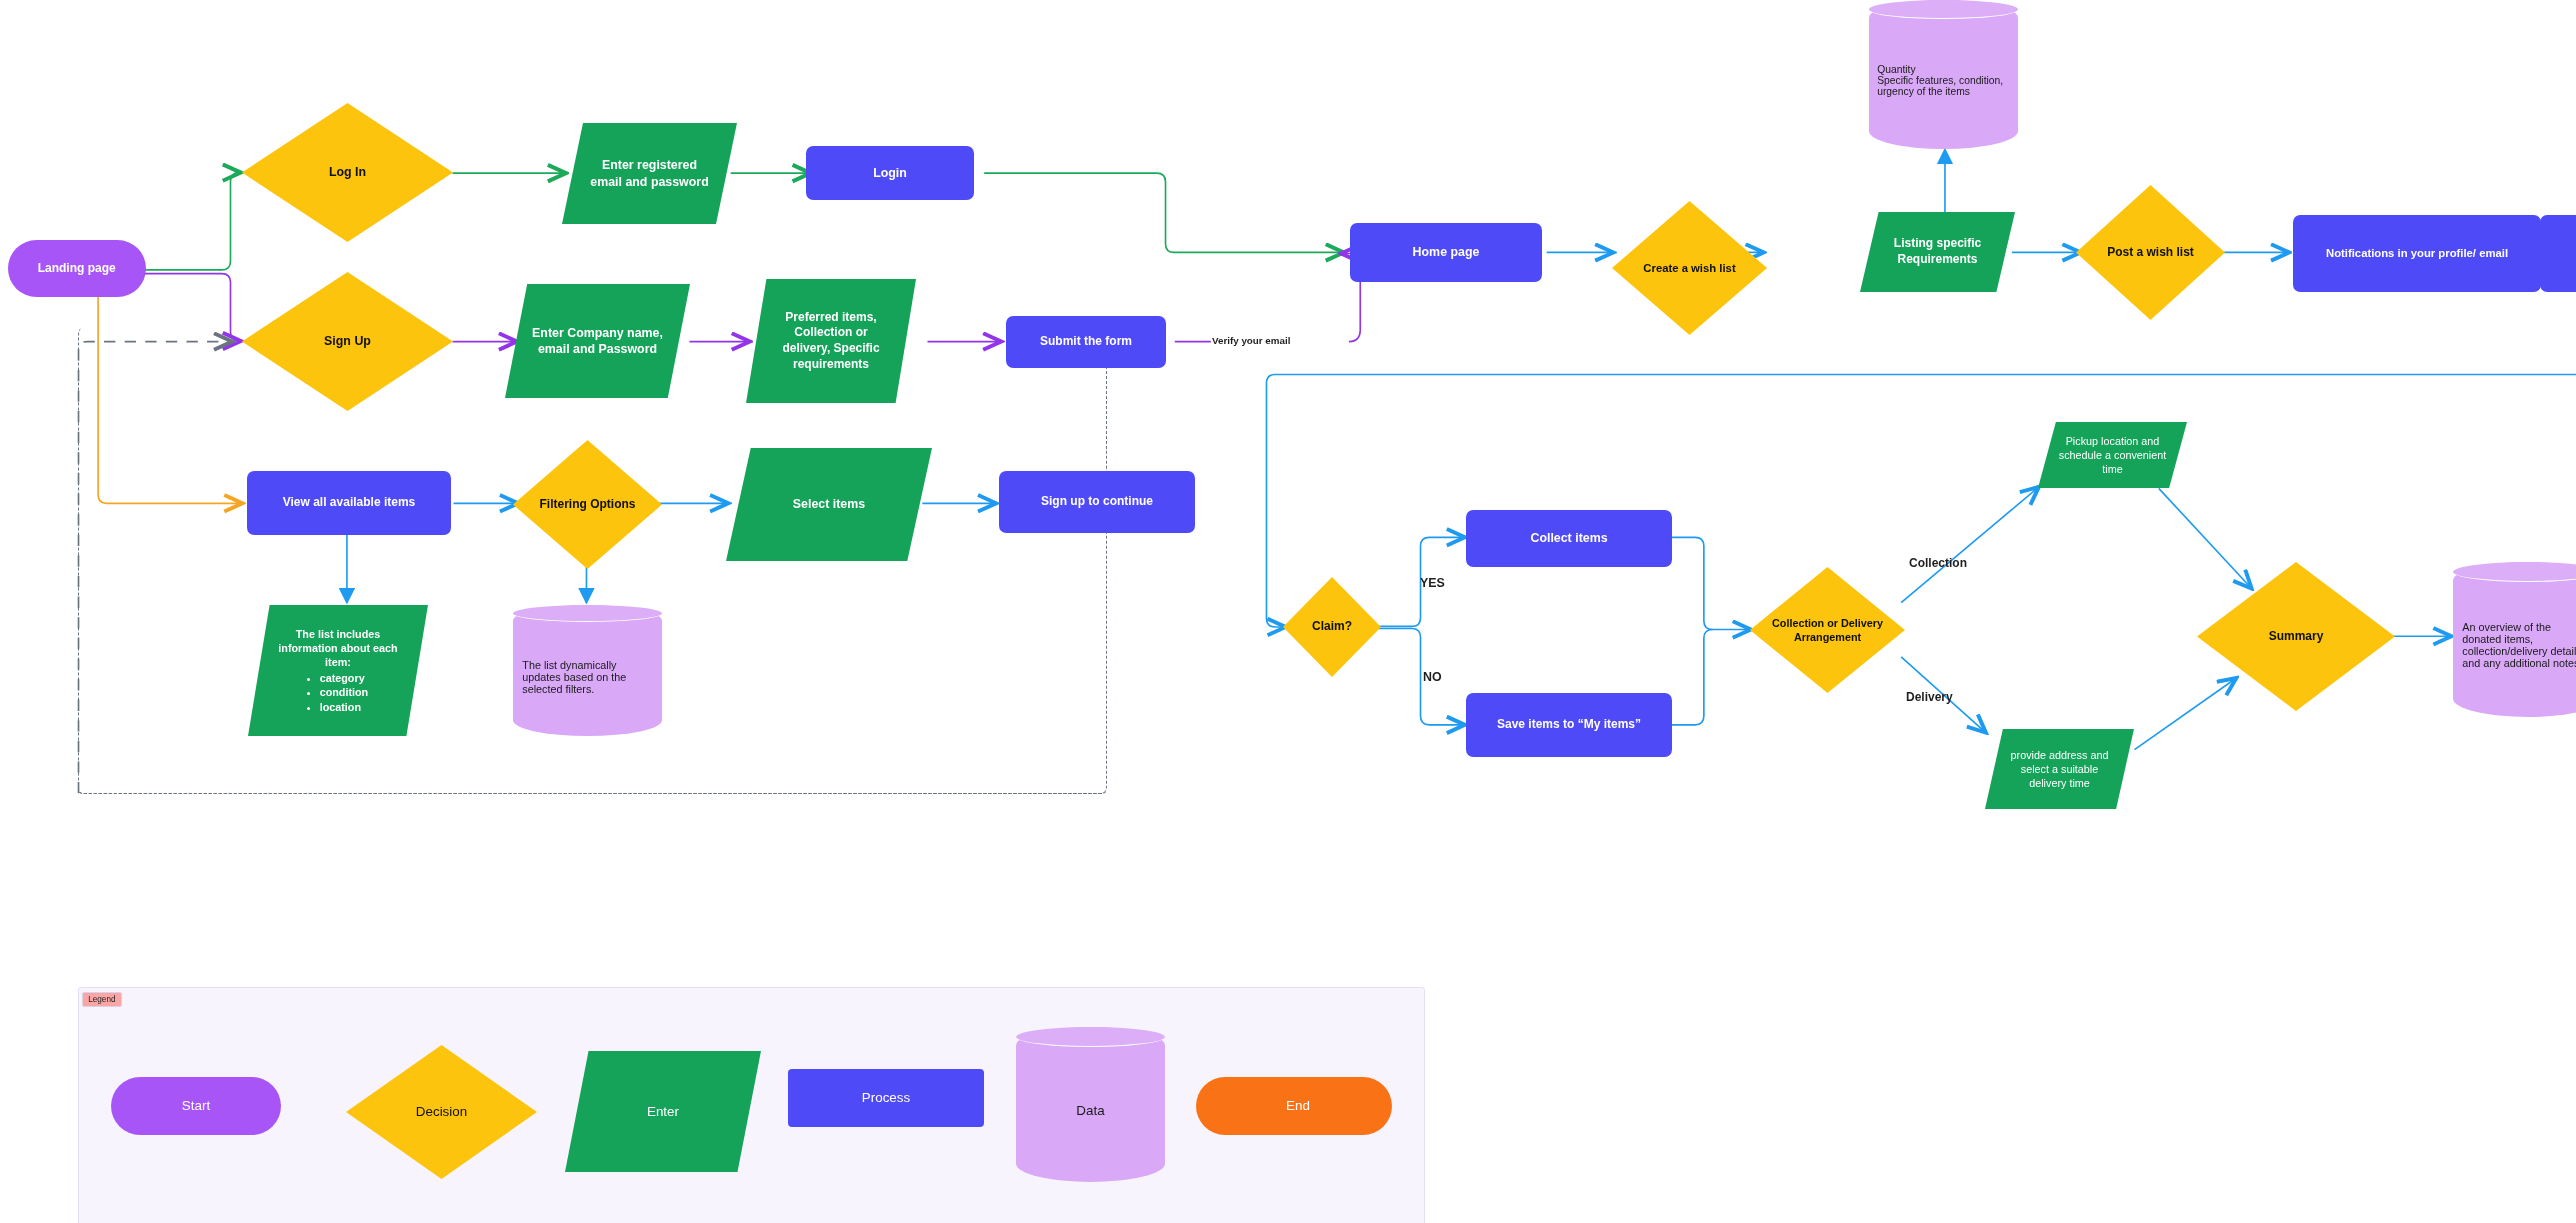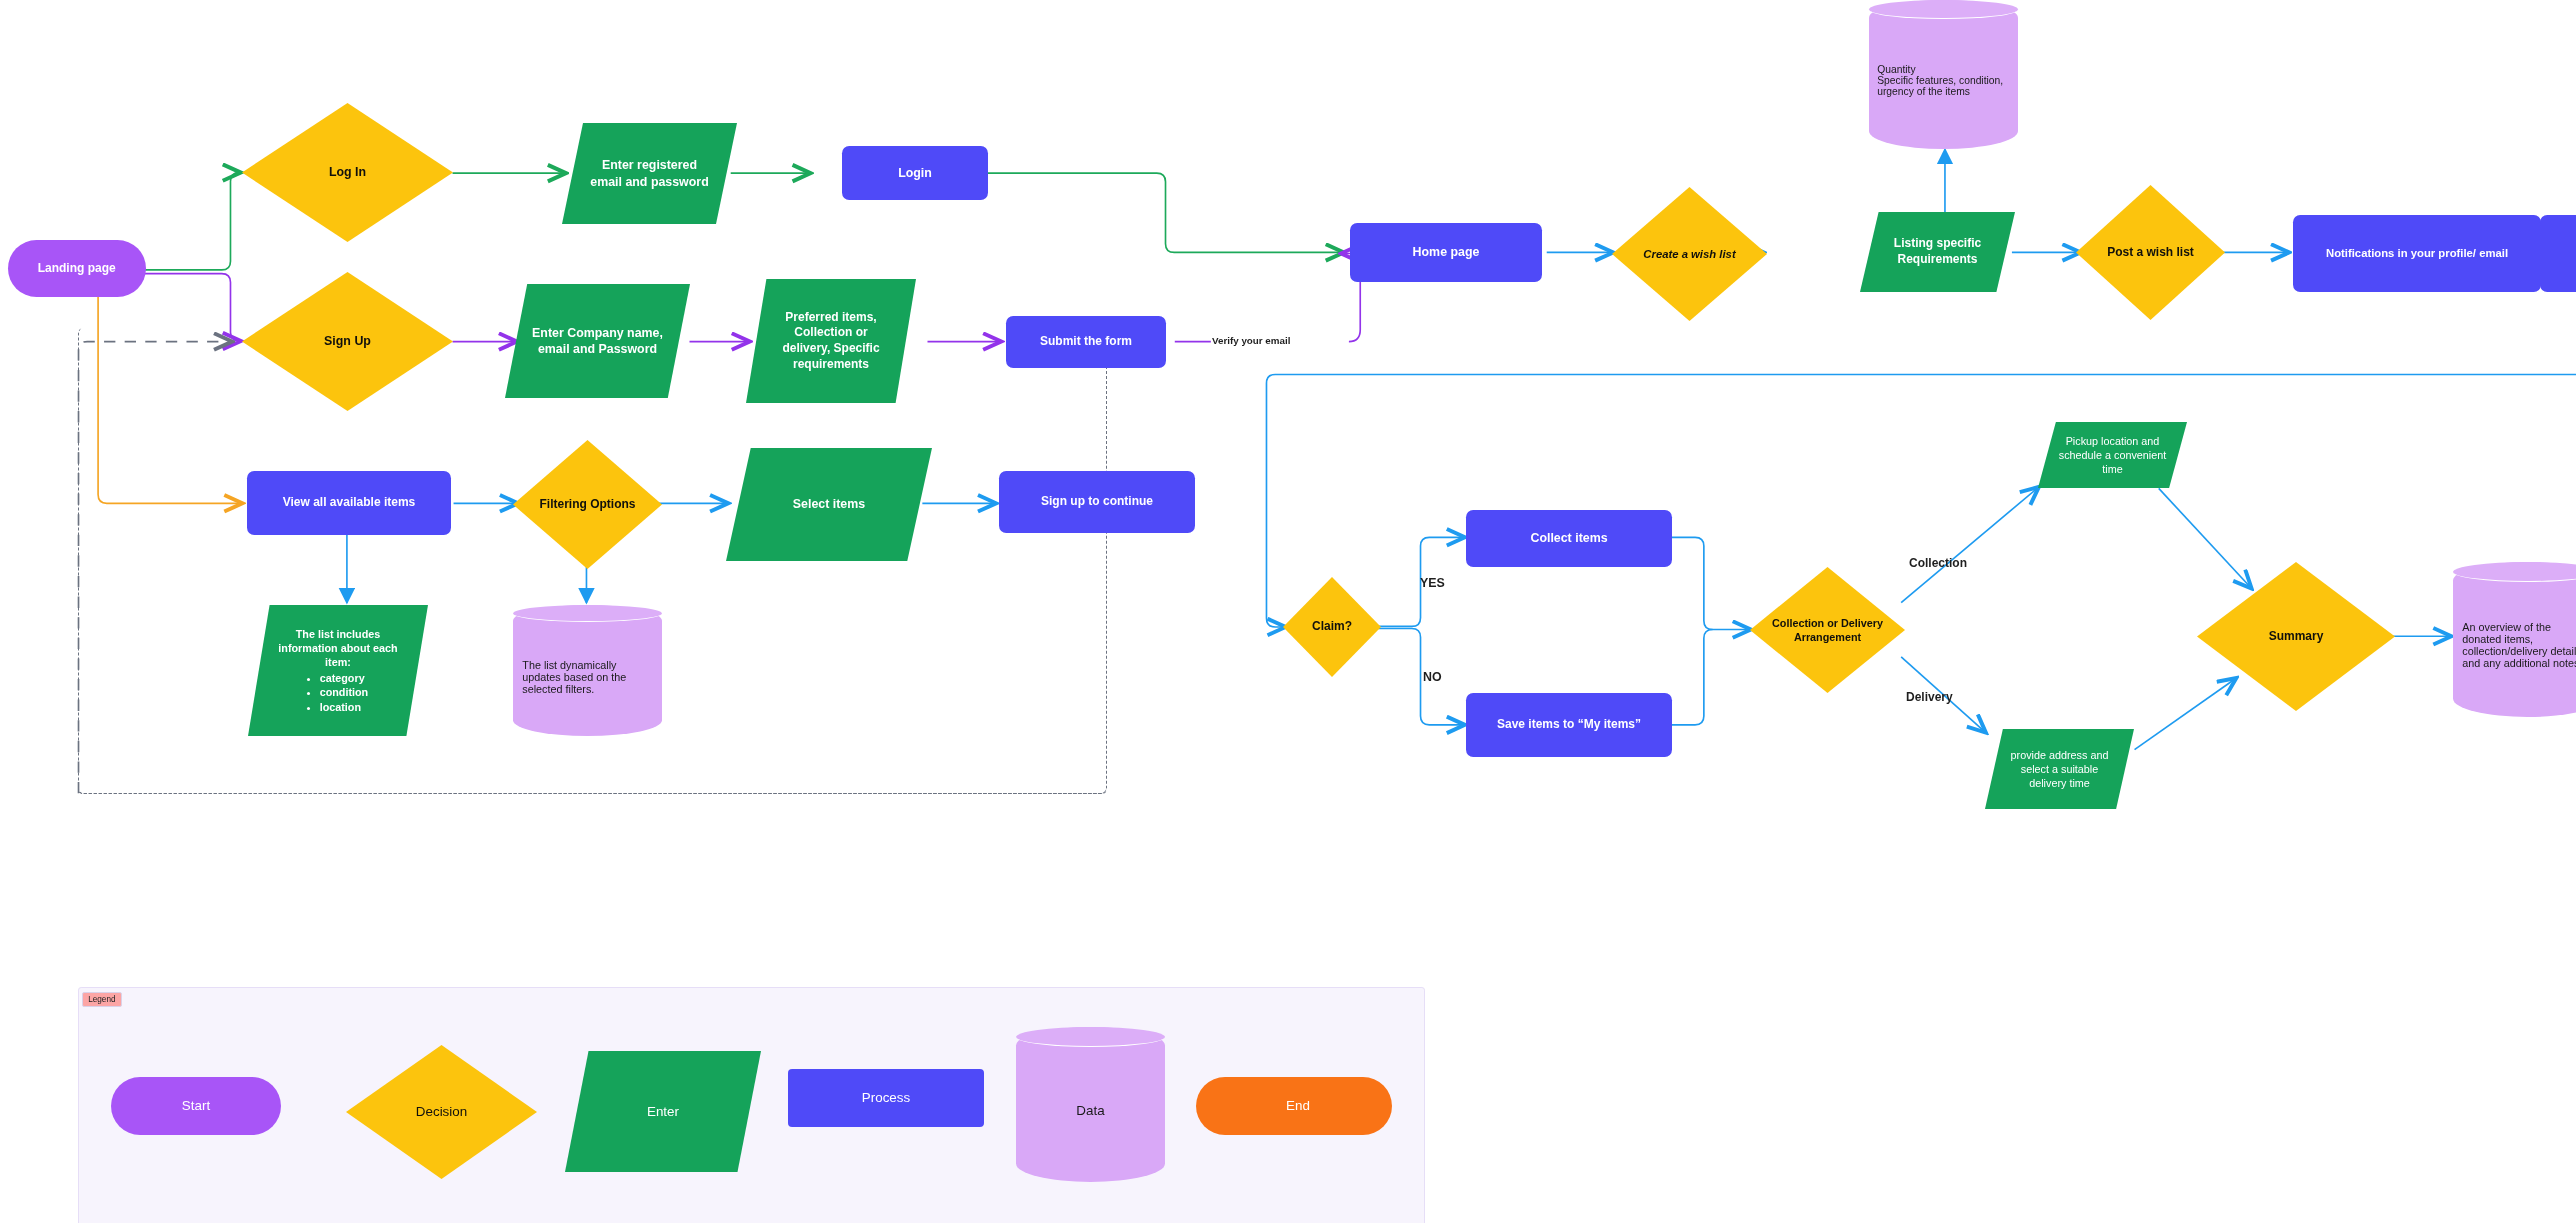--- a/index.html
+++ b/index.html
@@ -156,21 +156,21 @@
   </div>
 
   <div class="node decision" style="left:242px;top:272px;width:211px;height:139px;">
     <span class="lbl" style="font-size:12.4px;">Sign Up</span>
   </div>
 
   <div class="node input" style="left:562px;top:123px;width:175px;height:101px;">
     <span class="lbl" style="font-size:12.4px;padding:0 27px;">Enter registered email and password</span>
   </div>
 
-  <div class="node process" style="left:806px;top:146px;width:146px;height:54px;margin-left:36px;">
+  <div class="node process" style="left:806px;top:146px;width:168px;height:54px;">
     <span class="lbl" style="font-size:12.4px;">Login</span>
   </div>
 
   <div class="node input" style="left:505px;top:284px;width:185px;height:114px;">
     <span class="lbl" style="font-size:12.4px;padding:0 27px;">Enter Company name,  email and Password</span>
   </div>
 
   <div class="node input" style="left:746px;top:279px;width:170px;height:124px;">
     <span class="lbl" style="font-size:12px;padding:0 24px;">Preferred items, Collection or delivery, Specific requirements</span>
   </div>
@@ -180,21 +180,21 @@
   </div>
 
   <div class="edgelabel" style="left:1212px;top:335px;font-size:9.8px;">
     <span>Verify your email</span>
   </div>
 
   <div class="node process" style="left:1350px;top:223px;width:192px;height:59px;">
     <span class="lbl" style="font-size:12.4px;">Home page</span>
   </div>
 
-  <div class="node decision" style="left:1612px;top:187px;width:155px;height:134px;font-style:italic;">
+  <div class="node decision" style="left:1612px;top:201px;width:155px;height:134px;">
     <span class="lbl" style="font-size:11.3px;padding:0 27px;">Create a wish list</span>
   </div>
 
   <div class="node input" style="left:1860px;top:212px;width:155px;height:80px;">
     <span class="lbl" style="font-size:12px;padding:0 23px;">Listing specific Requirements</span>
   </div>
 
   <div class="data" style="left:1869px;top:0px;width:149px;height:149px;display:flex;align-items:center;justify-content:center;">
     <span class="lbl" style="font-size:10.3px;padding:11.3px 8.2px 0 8.2px;white-space:pre-line;">Quantity
 Specific features, condition, urgency of the items</span>

